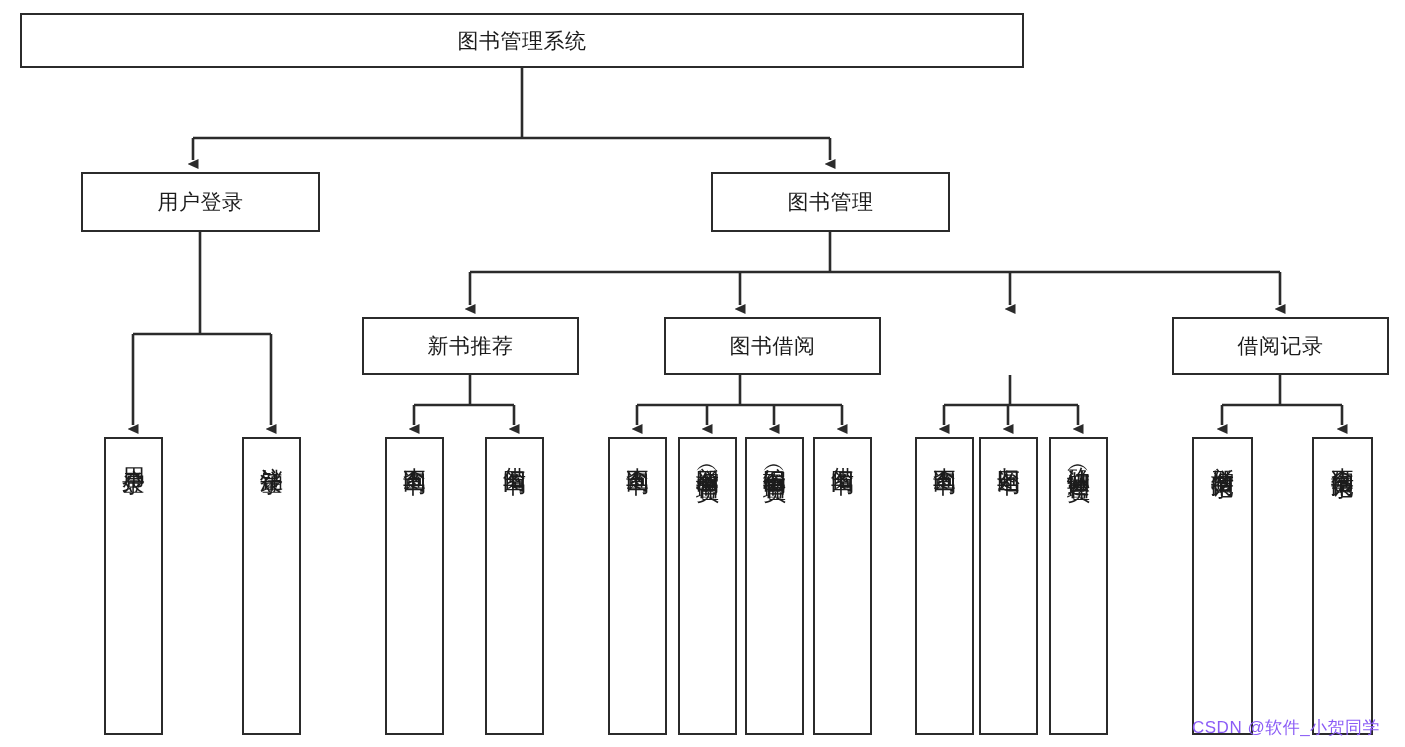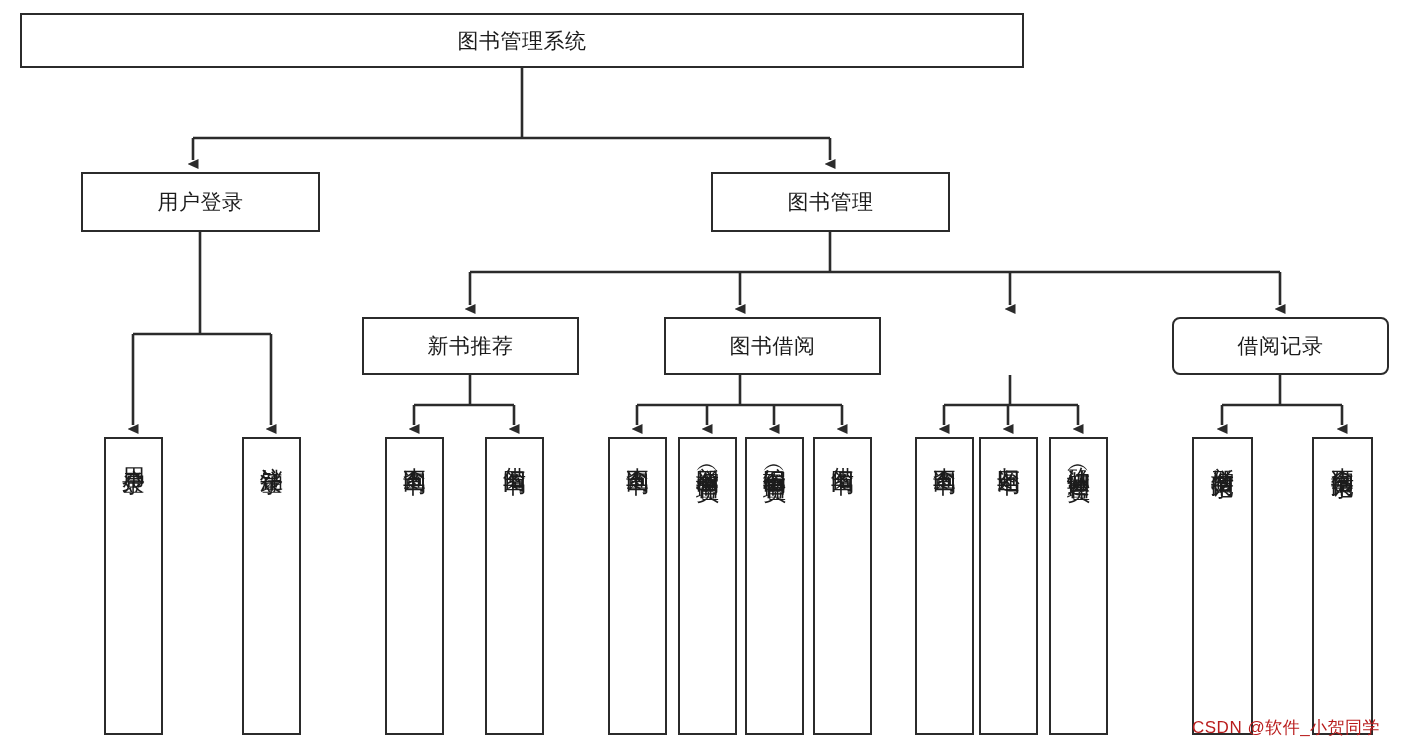--- a/index.html
+++ b/index.html
@@ -48,21 +48,21 @@
     text-orientation: upright;
     font-size: 23px;
     line-height: 1.18;
     letter-spacing: 2px;
     white-space: nowrap;
     color: #1c1c1c;
   }
   .watermark {
     position: absolute;
     font-size: 17px;
-    color: #b91c1c;
+    color: #8b5cf6;
     white-space: nowrap;
     letter-spacing: 0.5px;
     text-align: center;
   }
 </style>
 </head>
 <body>
 
 <div id="canvas">
 
@@ -127,21 +127,21 @@
   <div class="node h" style="left:711px; top:172px; width:239px; height:60px;">
     <span>图书管理</span>
   </div>
 
   <div class="node h" style="left:362px; top:317px; width:217px; height:58px;">
     <span>新书推荐</span>
   </div>
   <div class="node h" style="left:664px; top:317px; width:217px; height:58px;">
     <span>图书借阅</span>
   </div>
-  <div class="node h" style="left:1172px; top:317px; width:217px; height:58px;border-radius:8px;">
+  <div class="node h" style="left:1172px; top:317px; width:217px; height:58px;">
     <span>借阅记录</span>
   </div>
 
   <div class="node v" style="left:104px; top:437px; width:59px; height:298px;">
     <span class="vtext">用户登录</span>
   </div>
   <div class="node v" style="left:242px; top:437px; width:59px; height:298px;">
     <span class="vtext">注销登录</span>
   </div>
 

